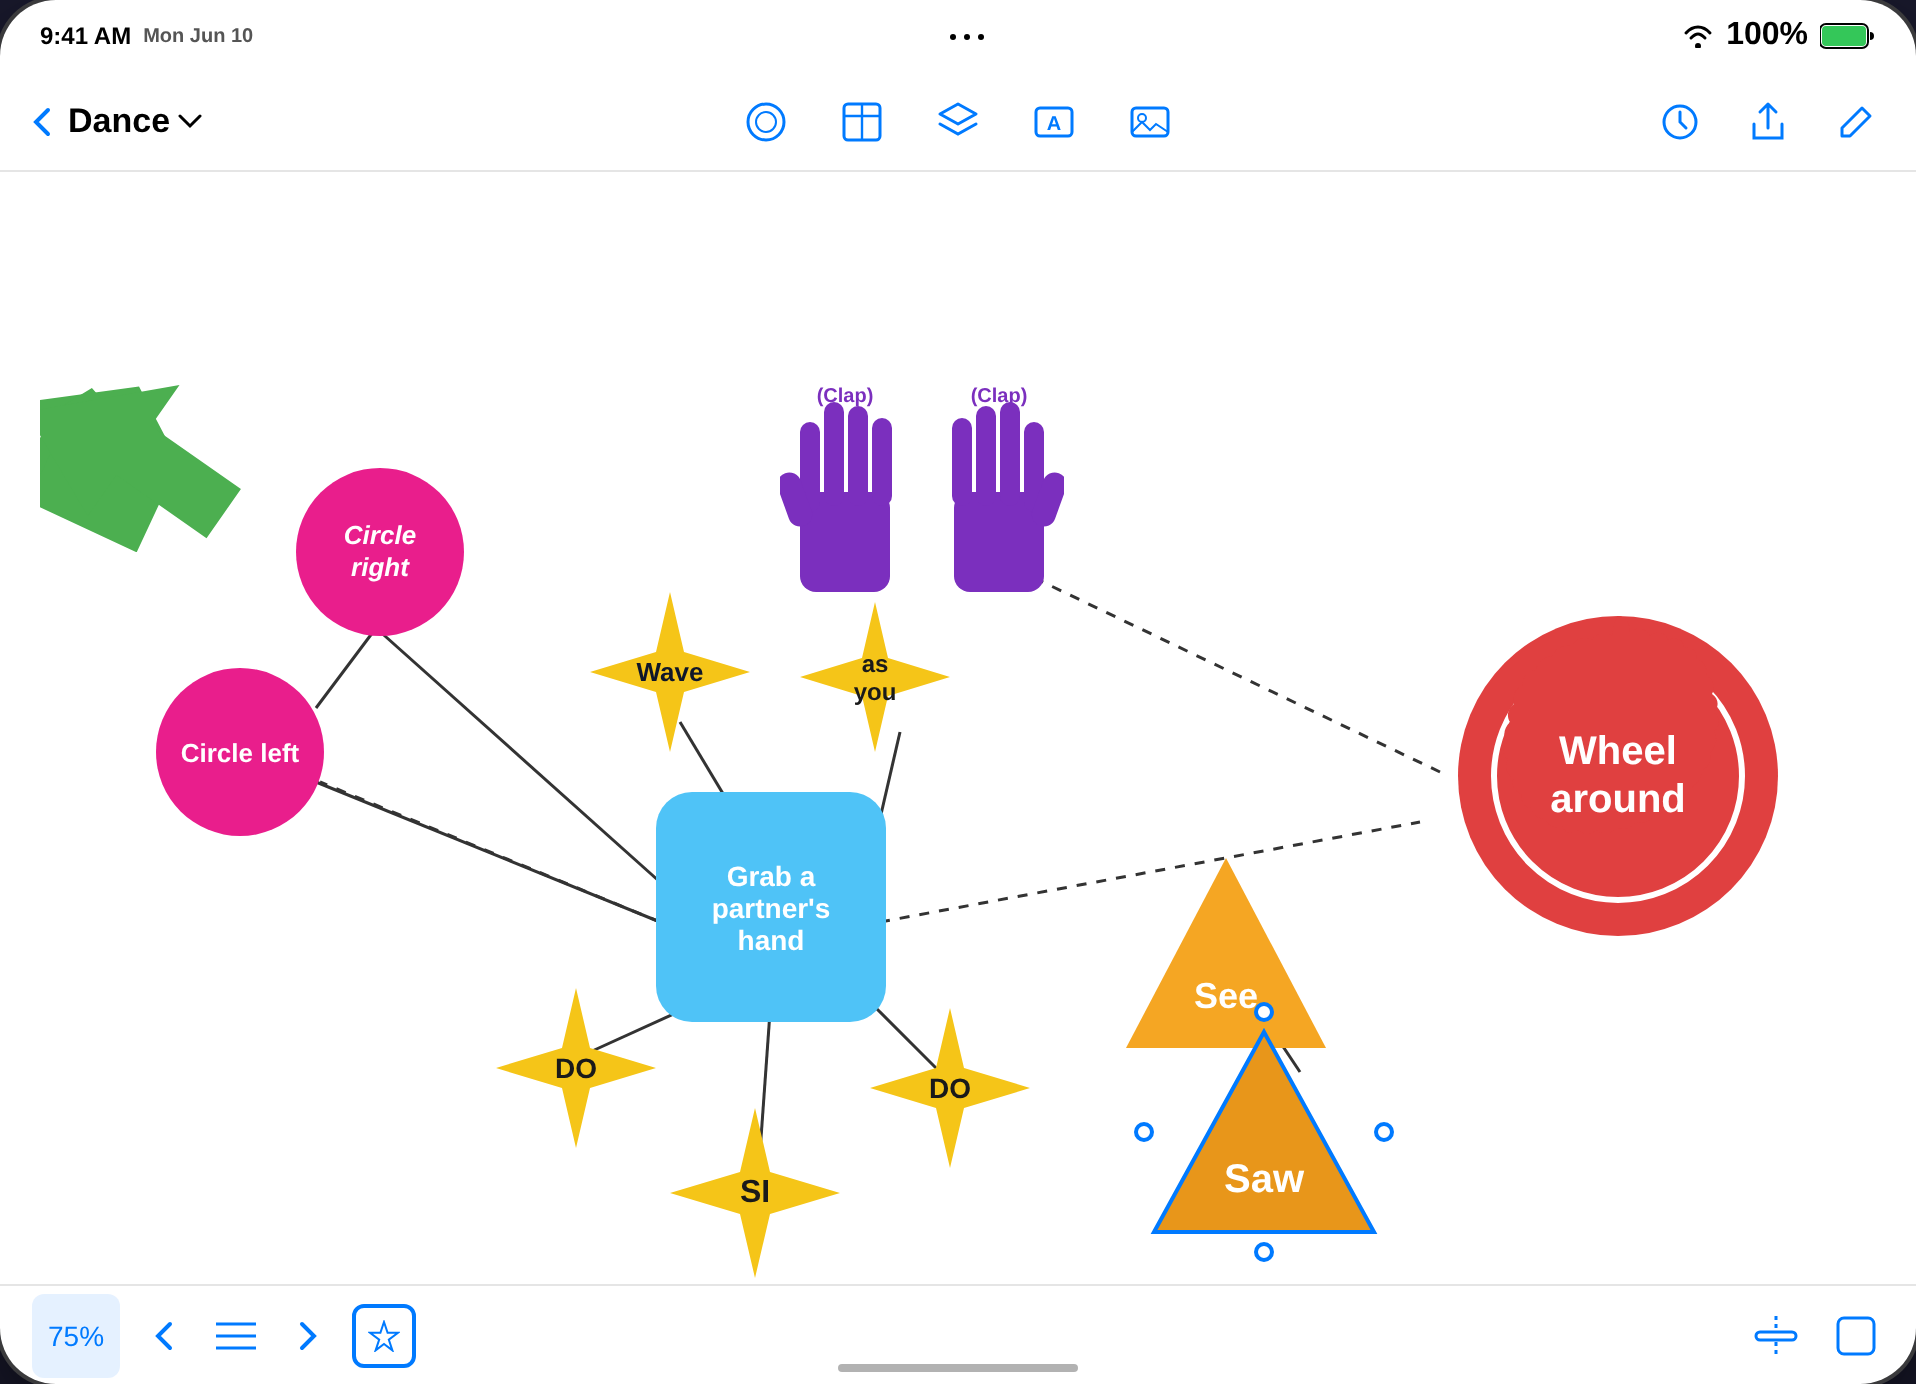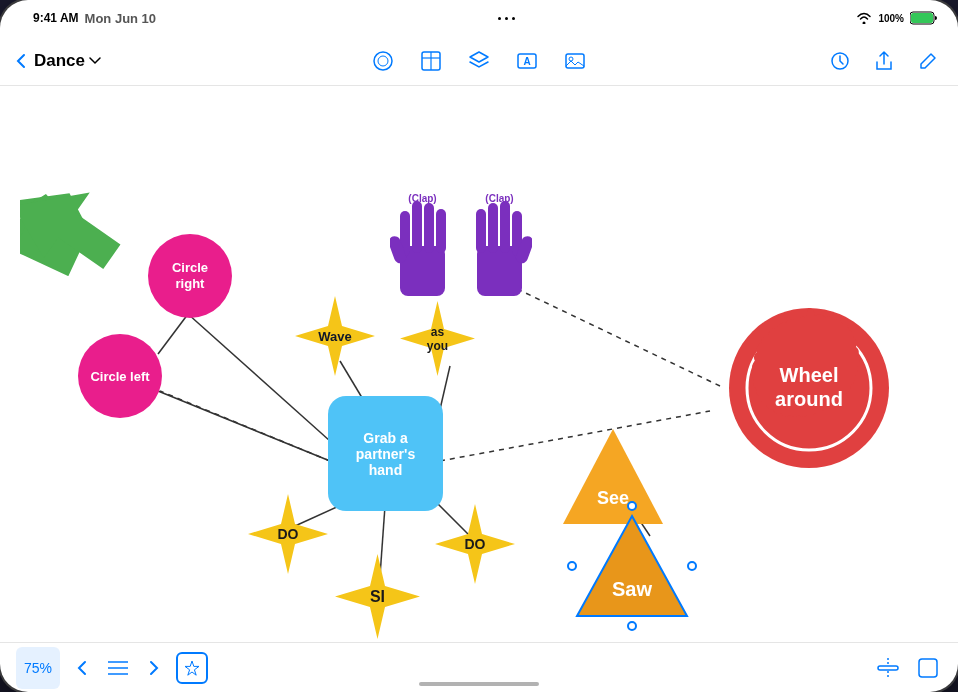--- a/index.html
+++ b/index.html
@@ -29,23 +29,23 @@
       background: white;
       display: flex;
       align-items: center;
       justify-content: space-between;
       padding: 0 20px;
       font-size: 12px;
       font-weight: 600;
       color: #000;
       z-index: 100;
     }
-    .status-left { display: flex; align-items: center; gap: 6px; margin-left: 13px; }
+    .status-left { display: flex; align-items: center; gap: 6px; }
     .status-center { display: flex; align-items: center; gap: 4px; }
-    .status-right { display: flex; align-items: center; gap: 6px; font-size: 10px; }
+    .status-right { display: flex; align-items: center; gap: 6px; font-size: 16px; }
     .dot { width: 3px; height: 3px; background: #000; border-radius: 50%; }
 
     .toolbar {
       position: absolute;
       top: 36px; left: 0; right: 0;
       height: 50px;
       background: white;
       border-bottom: 1px solid #e5e5e5;
       display: flex;
       align-items: center;
@@ -129,20 +129,21 @@
 
     
     .circle-right {
       width: 80px; height: 80px;
       background: #E91E8C;
       border-radius: 50%;
       top: 148px; left: 148px;
       color: white;
       font-size: 13px;
       line-height: 1.2;
+      font-style: italic;
     }
 
     .bottom-bar {
       position: absolute;
       bottom: 0; left: 0; right: 0;
       height: 50px;
       background: white;
       border-top: 1px solid #e5e5e5;
       display: flex;
       align-items: center;
@@ -209,21 +210,21 @@
     }
   </style>
 </head>
 <body>
 
 <div class="ipad-frame">
 
   <div class="status-bar">
     <div class="status-left">
       <span>9:41 AM</span>
-      <span style="font-size:13px;color:#555;">Mon Jun 10</span>
+      <span style="font-size:10px;color:#555;">Mon Jun 10</span>
     </div>
     <div class="status-center">
       <div class="dot"></div>
       <div class="dot"></div>
       <div class="dot"></div>
     </div>
     <div class="status-right">
 
       <svg width="16" height="12" viewBox="0 0 16 12">
         <path d="M8 9.5a1.5 1.5 0 1 1 0 3 1.5 1.5 0 0 1 0-3z" fill="#000"></path>

